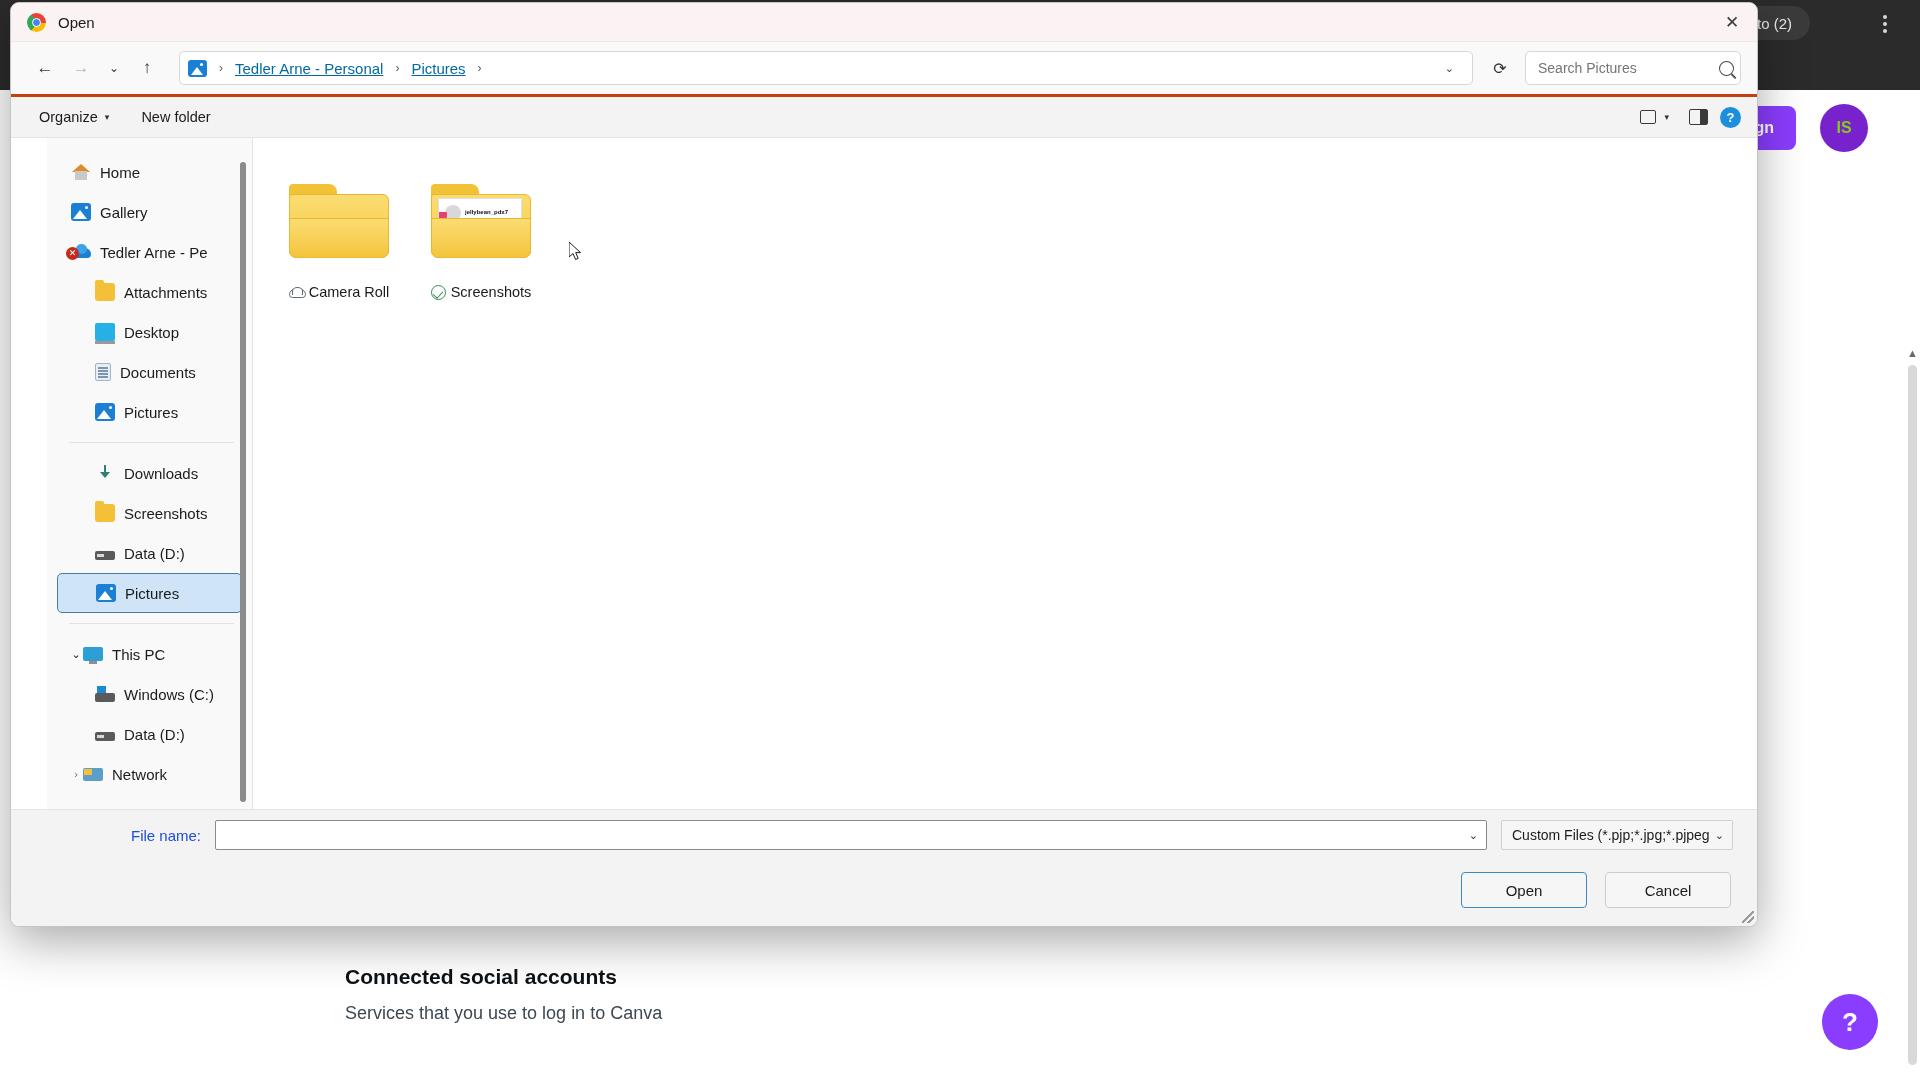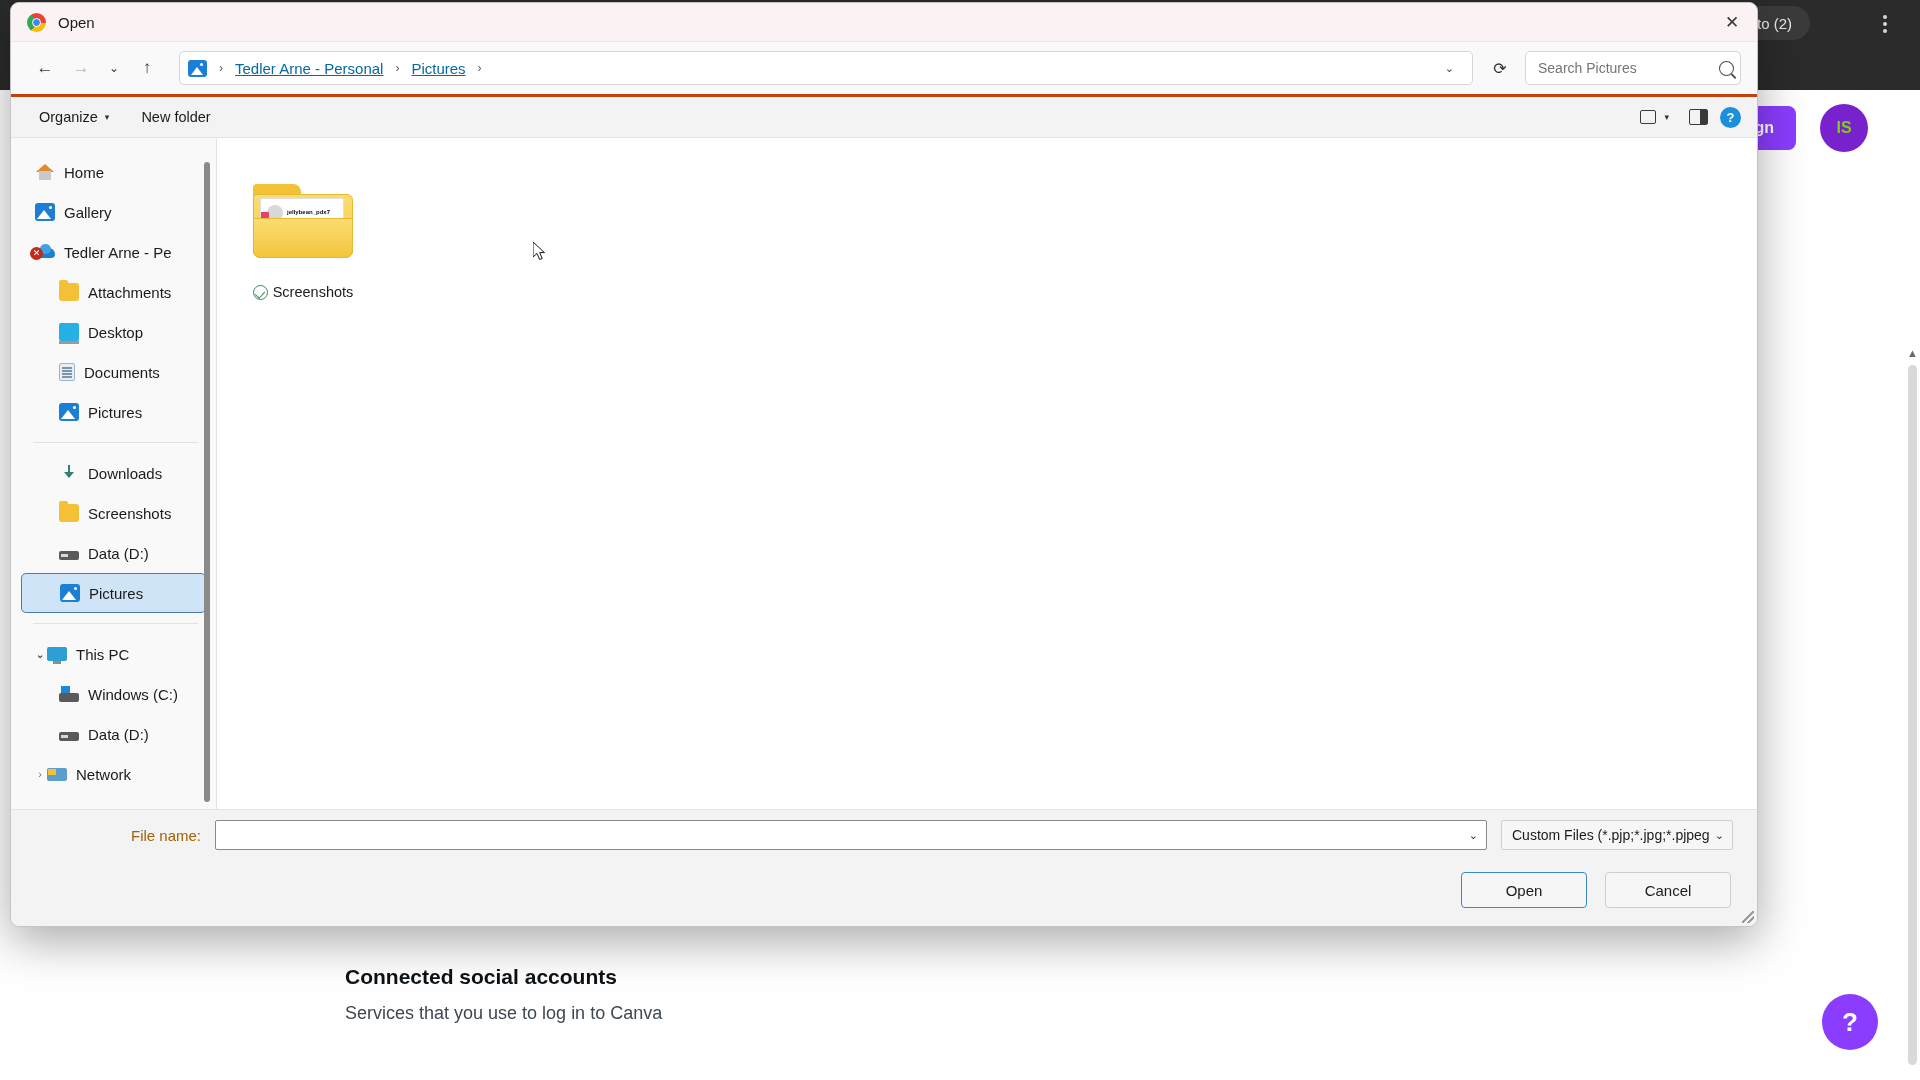--- a/index.html
+++ b/index.html
@@ -190,21 +190,21 @@
   .help-circle {
     width: 21px; height: 21px; border-radius: 50%; background: #1a8fdc; color: #ffffff;
     font-size: 13px; font-weight: bold; display: flex; align-items: center; justify-content: center;
   }
 
   .dlg-main { flex: 1; display: flex; min-height: 0; background: #ffffff; }
 
   
   .dlg-sidebar {
     width: 205px; background: #f9f9f9; position: relative;
-    padding-top: 14px; overflow: hidden; flex: none;
+    padding-top: 14px; overflow: hidden; flex: none; margin-left: 36px;
   }
   .side-row {
     height: 40px; display: flex; align-items: center; gap: 9px;
     padding-left: 14px; margin: 0 10px; border-radius: 5px; font-size: 15px; color: #1b1b1b;
     position: relative;
   }
   .side-row.indent { padding-left: 38px; }
   .side-row.selected {
     background: #cfe4f7; border: 1px solid #4a7ba8;
   }
@@ -379,21 +379,21 @@
     content: ""; position: absolute; left: 3.5px; top: 3px; width: 5px; height: 8px;
     border: solid #3a8a52; border-width: 0 1.6px 1.6px 0; transform: rotate(42deg);
   }
   .cursor-arrow {
     position: absolute; left: 316px; top: 104px; width: 13px; height: 19px; z-index: 20;
   }
 
   
   .dlg-footer { background: #f3f3f3; border-top: 1px solid #e4e4e4; flex: none; padding: 10px 24px 18px; }
   .footer-row1 { display: flex; align-items: center; gap: 0; }
-  .fn-label { font-size: 15px; color: #a16207; width: 180px; text-align: right; padding-right: 14px; }
+  .fn-label { font-size: 15px; color: #1d4ed8; width: 180px; text-align: right; padding-right: 14px; }
   .fn-input {
     flex: 1; height: 30px; background: #ffffff; border: 1px solid #8a8a8a; border-radius: 2px;
     display: flex; align-items: center; padding: 0 8px;
   }
   .fn-input input {
     flex: 1; border: none; outline: none; font-size: 14px; background: transparent;
     font-family: "Liberation Sans", sans-serif;
   }
   .fn-caret { font-size: 11px; color: #333; padding-left: 6px; }
   .filter-select {
@@ -581,20 +581,33 @@
         <span class="side-ico ico-net" style="margin-left:12px"></span>
         <span>Network</span>
       </div>
 
       <div class="side-scrollbar"></div>
     </div>
 
     <div class="dlg-content">
       <div class="file-grid">
 
+        <div class="file-tile">
+          <div class="tile-thumb">
+            <div class="folder-shape">
+              <div class="folder-back"></div>
+              <div class="folder-body"></div>
+              <div class="folder-front"></div>
+            </div>
+          </div>
+          <div class="tile-label">
+            <span class="badge-cloud"></span>
+            <span>Camera Roll</span>
+          </div>
+        </div>
 
         <div class="file-tile">
           <div class="tile-thumb">
             <div class="folder-shape">
               <div class="folder-back"></div>
               <div class="folder-body"></div>
               <div class="folder-doc">
                 <span class="mini-tag"></span>
                 <span class="mini-logo"></span>
                 <span class="mini-text">jellybean_pdx7</span>

